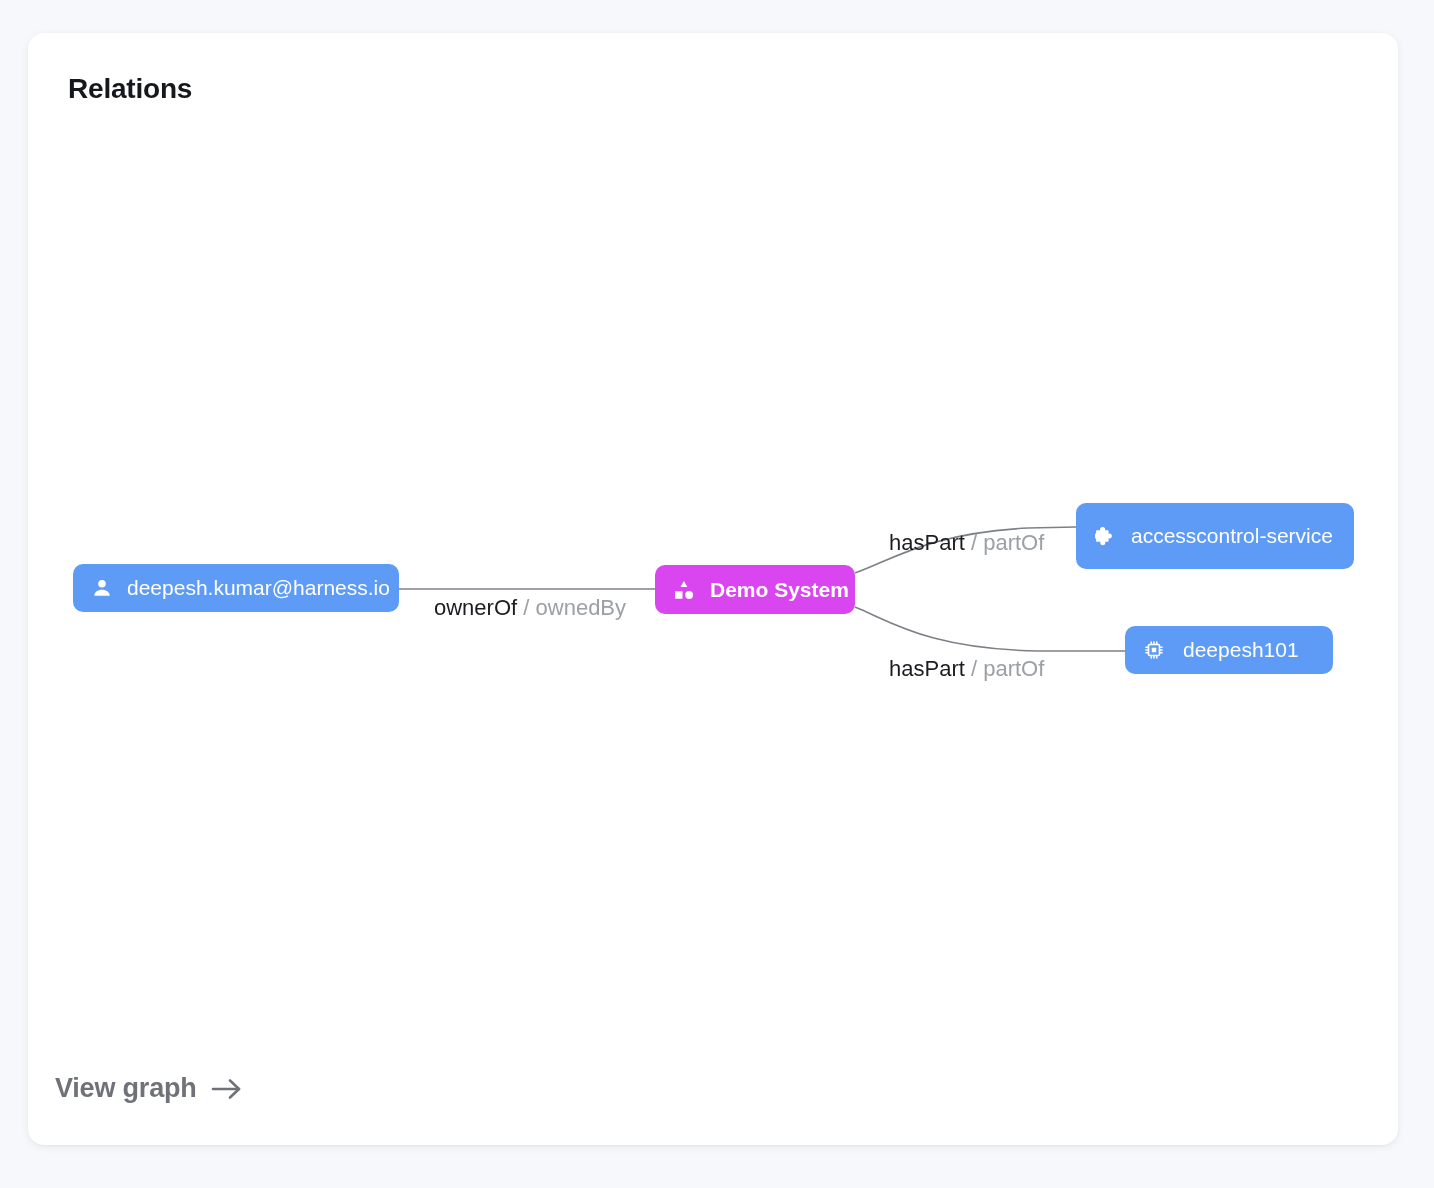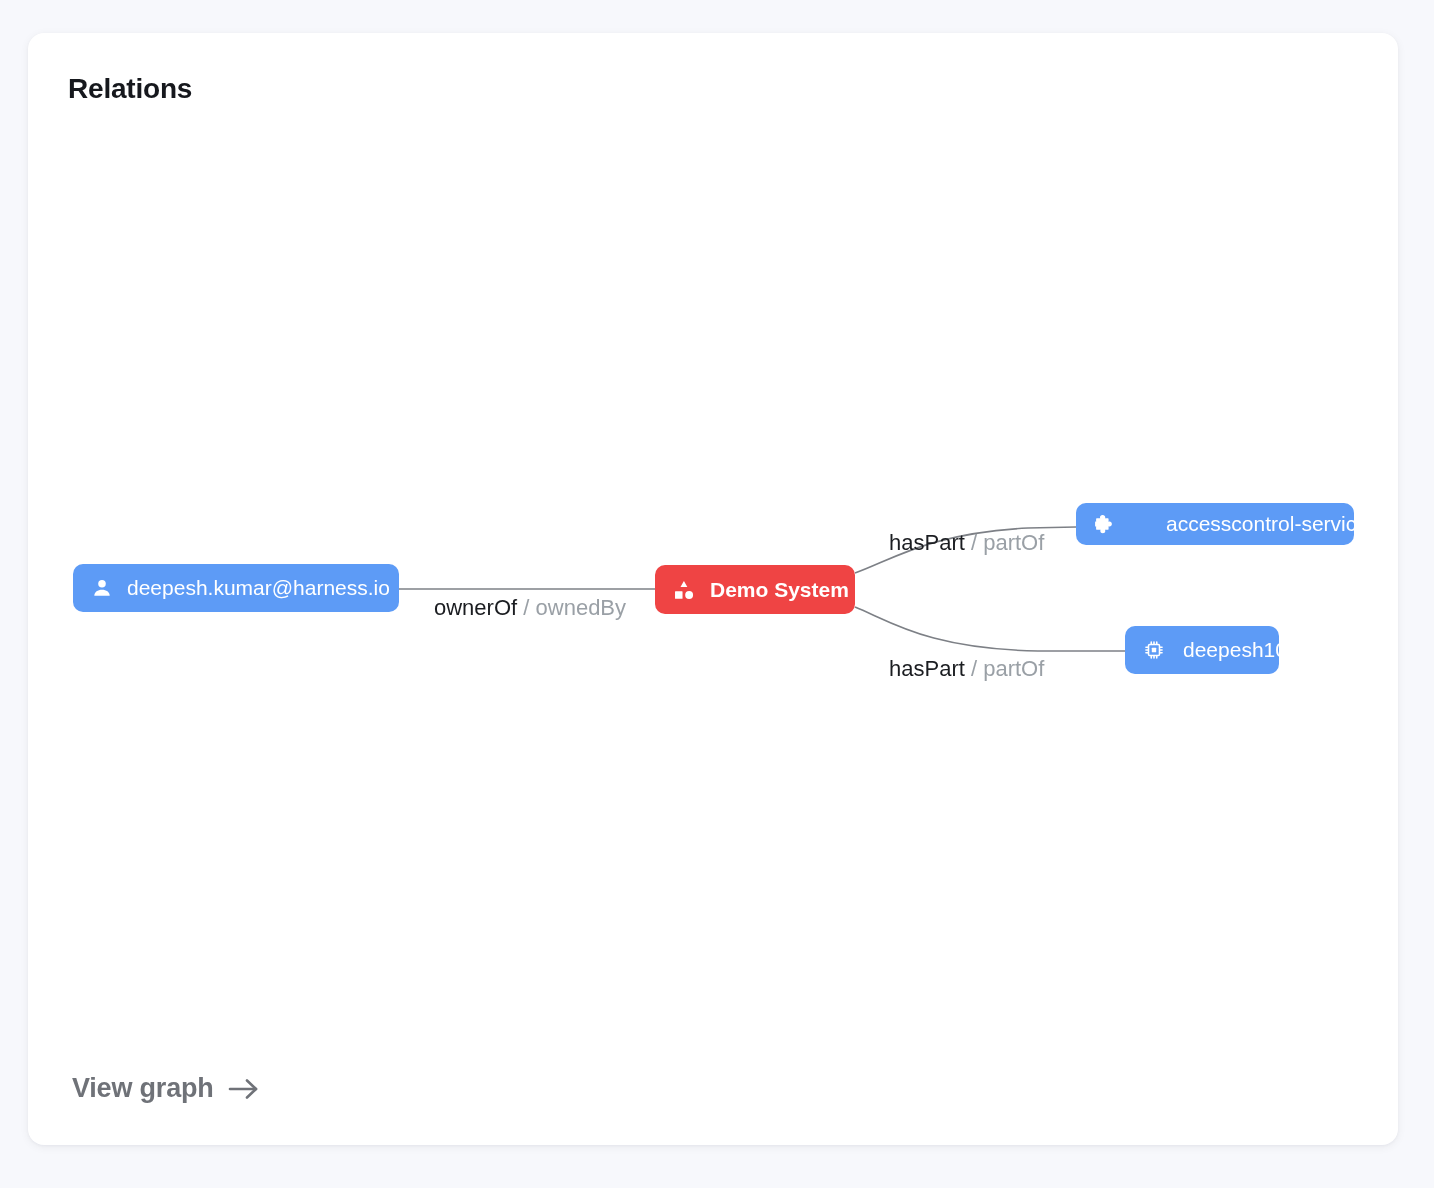--- a/index.html
+++ b/index.html
@@ -72,21 +72,21 @@
   }
   .node .node-label {
     color: #ffffff;
     font-size: 21px;
   }
 
   .node-blue {
     background: #5d9bf6;
   }
   .node-orange {
-    background: #ef4444;
+    background: #d946ef;
   }
   .node-orange .node-label {
     font-weight: bold;
   }
 
   
   #node-user {
     left: 45px;
     top: 531px;
     width: 326px;
@@ -102,30 +102,29 @@
     width: 200px;
     height: 49px;
     padding: 0 18px 0 18px;
   }
   #node-system .node-label { margin-left: 15px; }
 
   #node-component {
     left: 1048px;
     top: 470px;
     width: 278px;
-    height: 42px;
+    height: 66px;
     padding: 0 16px 0 18px;
-    gap: 35px;
   }
   #node-component .node-label { margin-left: 15px; }
 
   #node-resource {
     left: 1097px;
     top: 593px;
-    width: 154px;
+    width: 208px;
     height: 48px;
     padding: 0 16px 0 18px;
   }
   #node-resource .node-label { margin-left: 18px; }
 
   .edge-label {
     position: absolute;
     font-size: 22px;
     white-space: nowrap;
     color: #1b1d21;
@@ -134,21 +133,21 @@
   .edge-label .reverse {
     color: #9aa0a6;
   }
 
   #edge-label-owner  { left: 406px; top: 562px; }
   #edge-label-part-1 { left: 861px; top: 497px; }
   #edge-label-part-2 { left: 861px; top: 623px; }
 
   .view-graph {
     position: absolute;
-    left: 44px;
+    left: 27px;
     top: 1040px;
     display: flex;
     align-items: center;
     gap: 14px;
     font-size: 27px;
     font-weight: bold;
     color: #6f7278;
     cursor: pointer;
     letter-spacing: -0.2px;
   }

